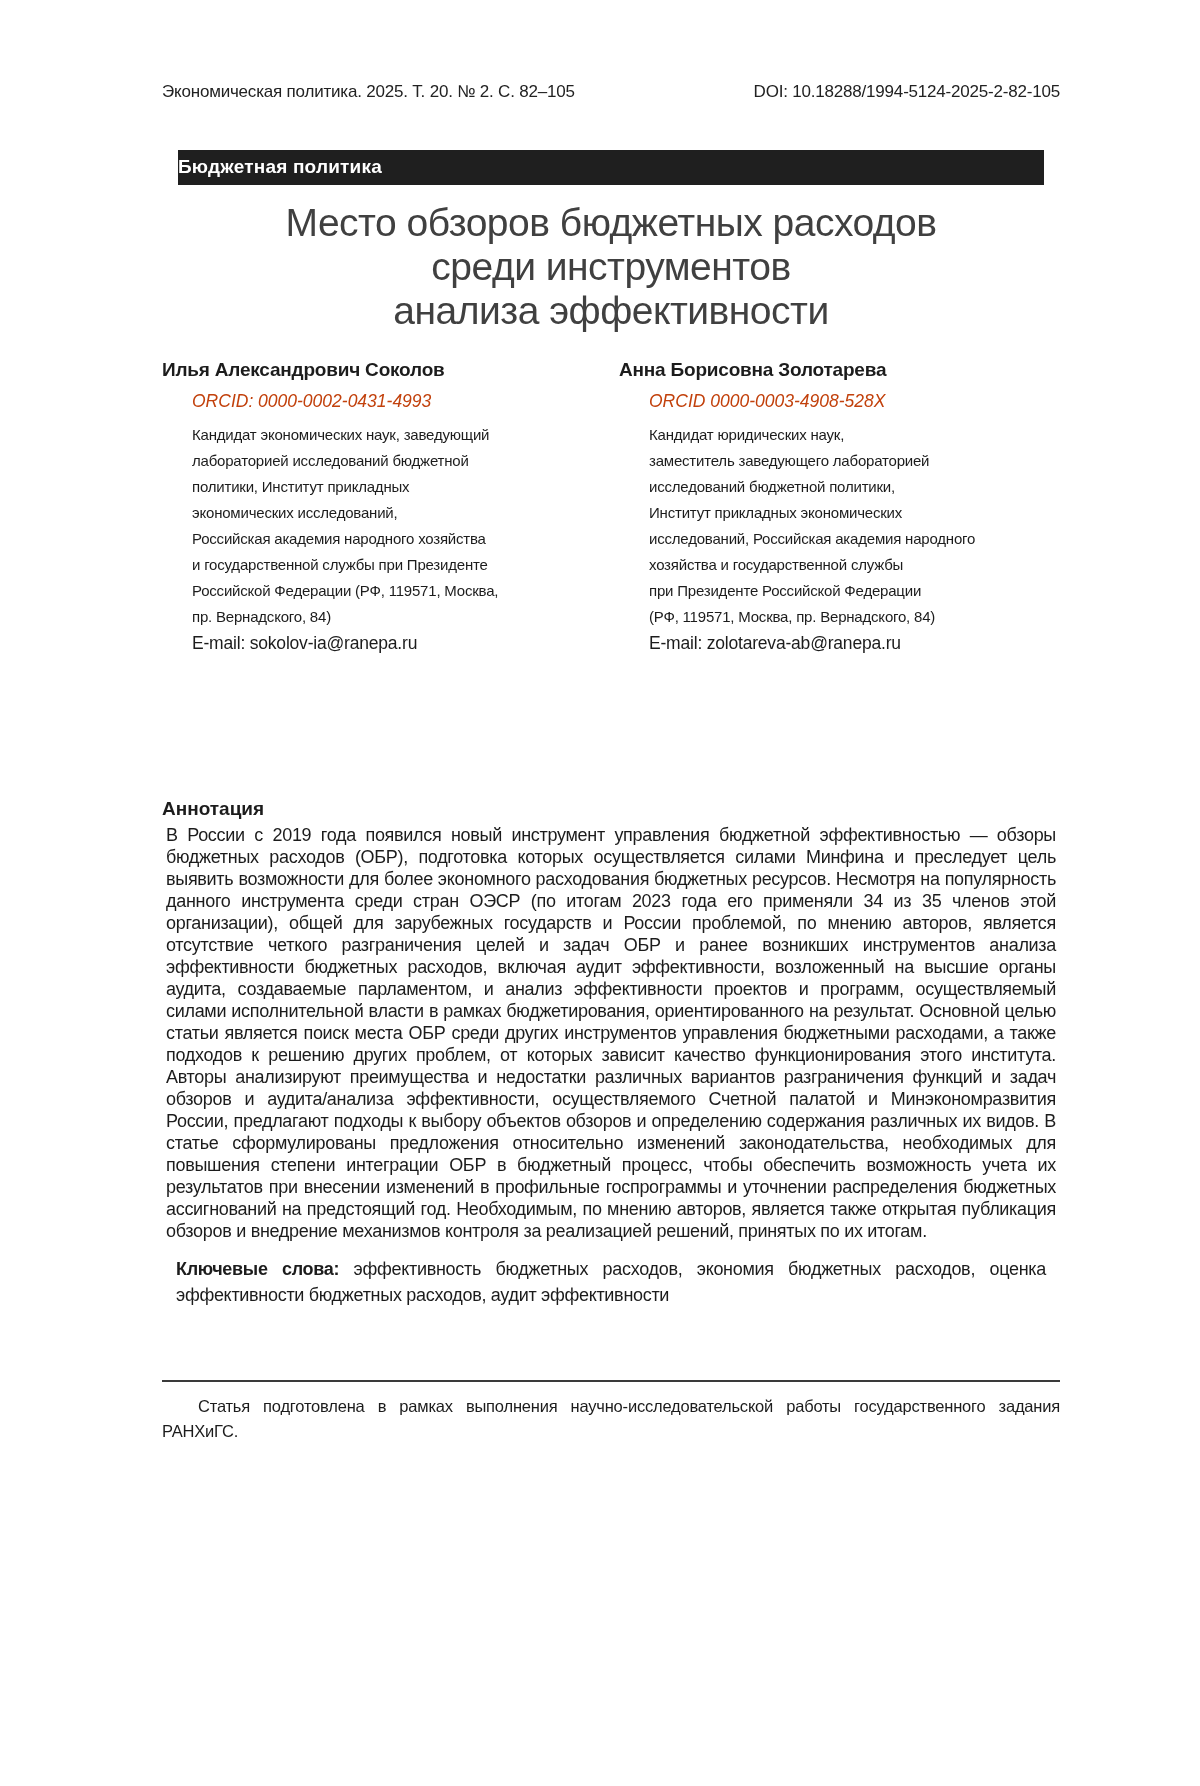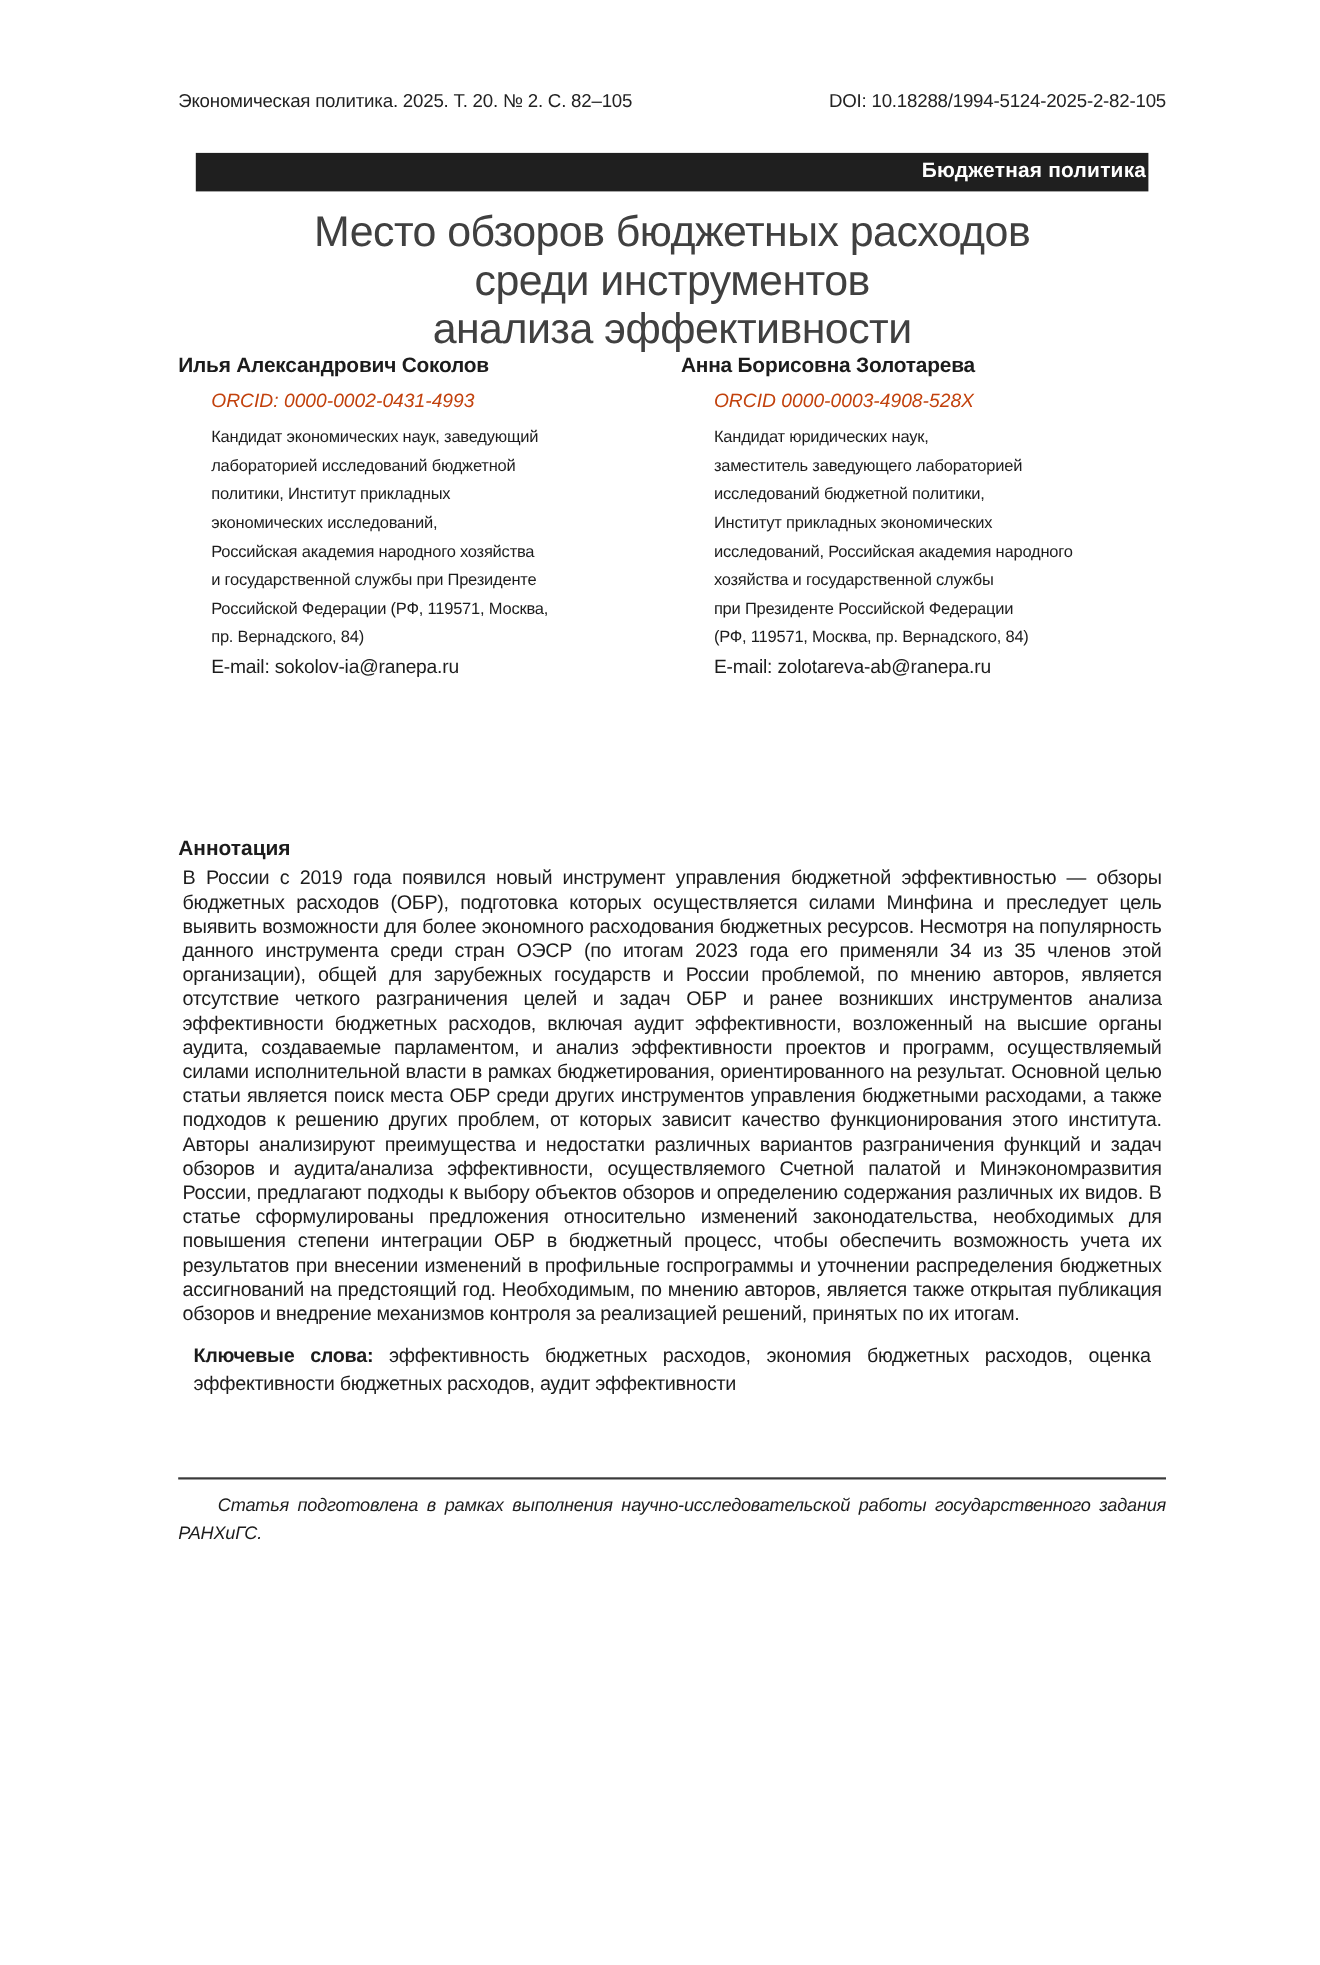--- a/index.html
+++ b/index.html
@@ -21,40 +21,41 @@
   .running-head {
     margin-top: 82px;
     display: flex;
     justify-content: space-between;
     align-items: baseline;
     font-size: 17px;
     letter-spacing: -0.2px;
     color: #222222;
   }
   .section-banner {
-    margin: 37px 16px 0 16px;
+    margin: 48px 16px 0 16px;
     background: #1f1f1f;
     color: #ffffff;
-    text-align: right;
+    text-align: left;
     font-weight: bold;
     font-size: 19px;
     padding: 6px 2px 7px 0;
     letter-spacing: 0.2px;
   }
   .article-title {
     margin: 16px 0 0 0;
     font-size: 39px;
     font-weight: 400;
     line-height: 44px;
     text-align: center;
     letter-spacing: -0.5px;
     color: #404040;
   }
   .authors {
     display: flex;
+    margin-top: 26px;
   }
   .author {
     width: 50%;
     box-sizing: border-box;
   }
   .author + .author { padding-left: 8px; }
   .author-name {
     font-weight: bold;
     font-size: 19px;
     letter-spacing: -0.2px;
@@ -107,21 +108,20 @@
     border-top: 2px solid #3a3a3a;
     margin: 0 0 12px 0;
   }
   .footnote-text {
     margin: 0;
     font-size: 16.5px;
     line-height: 25px;
     text-align: justify;
     text-indent: 36px;
     letter-spacing: -0.2px;
-    font-style: italic;
   }
 </style>
 </head>
 <body>
 
 <div class="page">
   <div class="content">
 
     <div class="running-head">
       <span>Экономическая политика. 2025. Т. 20. № 2. С. 82–105</span>

